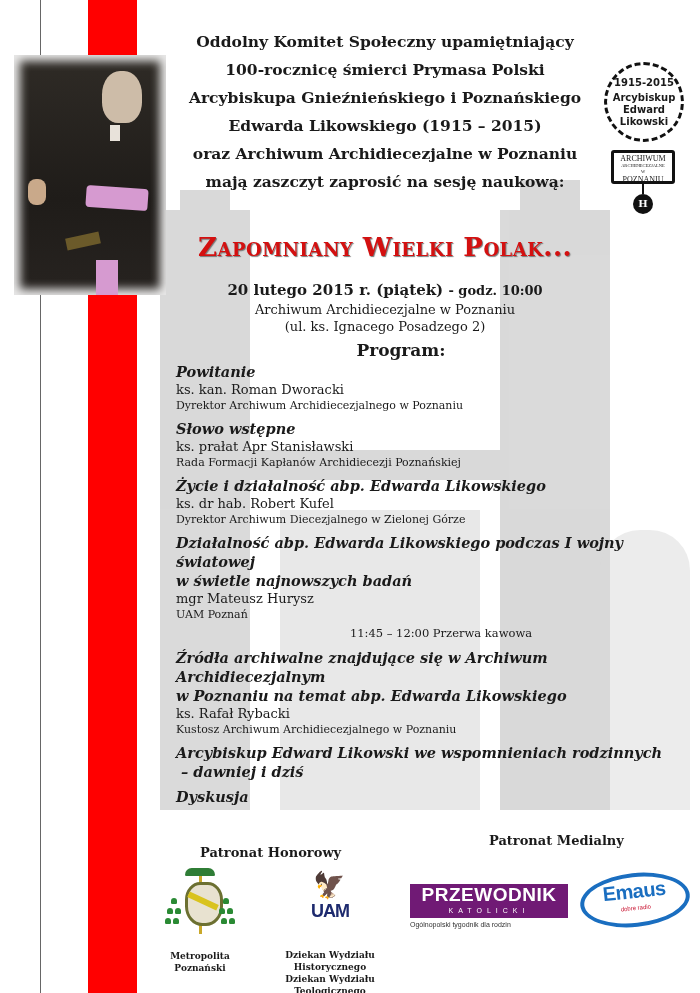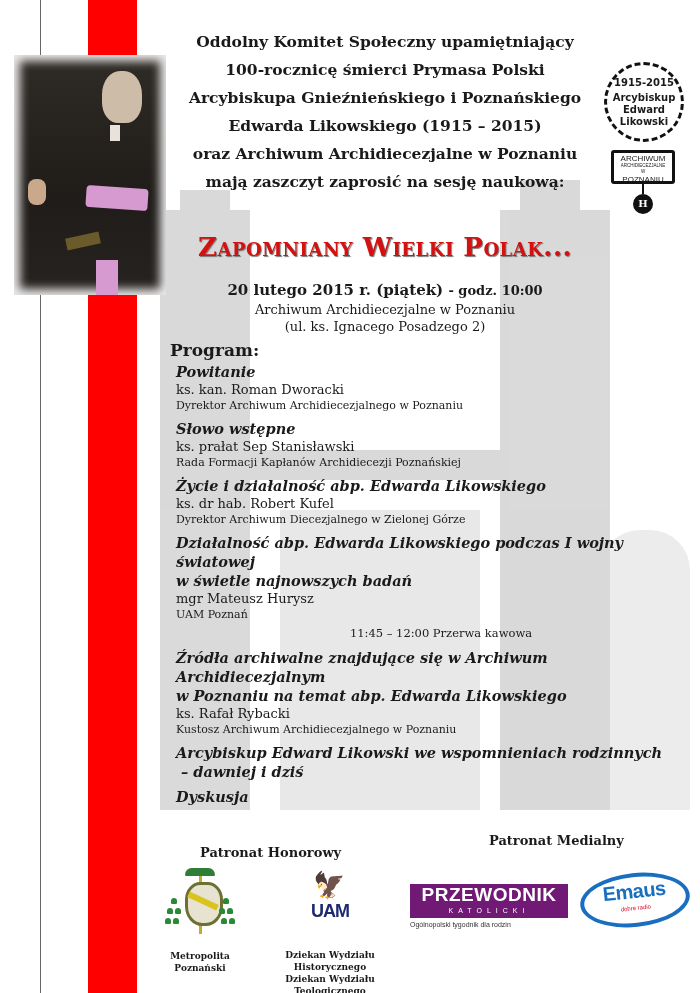--- a/index.html
+++ b/index.html
@@ -30,34 +30,34 @@
     .church { position: absolute; left: 150px; top: 210px; width: 550px; height: 610px; opacity: .22; }
     .church div { position: absolute; background: #555; }
 
     
     .header { position: absolute; left: 170px; top: 28px; width: 430px; text-align: center; font-weight: bold; font-size: 15.5px; line-height: 28px; }
     .header p { margin: 0; }
 
     
     .jubilee { position: absolute; left: 604px; top: 62px; width: 80px; height: 80px; border: 3px dashed #111; border-radius: 50%; box-sizing: border-box; text-align: center; font-family: "DejaVu Sans", sans-serif; font-weight: bold; font-size: 10px; line-height: 12px; padding-top: 12px; }
     .archive-logo { position: absolute; left: 611px; top: 150px; width: 66px; height: 82px; }
-    .archive-logo .plate { position: absolute; left: 0; top: 0; width: 64px; height: 34px; border: 3px solid #111; border-radius: 3px; background: #fff; text-align: center; font-family: Liberation Sans, sans-serif; font-size: 8px; line-height: 9px; padding-top: 1px; box-sizing: border-box; }
+    .archive-logo .plate { position: absolute; left: 0; top: 0; width: 64px; height: 34px; border: 3px solid #111; border-radius: 3px; background: #fff; text-align: center; font-family: Liberation Serif, serif; font-size: 8px; line-height: 9px; padding-top: 1px; box-sizing: border-box; }
     .archive-logo .plate .sm { font-size: 4.5px; line-height: 6px; display: block; }
     .archive-logo .seal { position: absolute; left: 22px; top: 44px; width: 20px; height: 20px; border-radius: 50%; background: #111; color: #fff; font-size: 10px; text-align: center; line-height: 20px; font-weight: bold; }
     .archive-logo .cord { position: absolute; left: 31px; top: 34px; width: 2px; height: 10px; background: #111; }
 
     
     .title { position: absolute; left: 170px; top: 232px; width: 430px; text-align: center; font-family: "DejaVu Serif", serif; font-weight: bold; font-size: 26px; color: #d41010; letter-spacing: 0.5px; text-shadow: 1px 1px 1px #777; font-variant: small-caps; }
 
     .date-block { position: absolute; left: 170px; top: 280px; width: 430px; text-align: center; }
     .date-line { font-weight: bold; font-size: 15px; line-height: 20px; }
     .date-line .time { font-size: 13px; }
     .venue { font-size: 13px; line-height: 17px; }
 
-    .program-heading { position: absolute; left: 170px; top: 340px; width: 430px; font-weight: bold; font-size: 17px; }
+    .program-heading { position: absolute; left: 186px; top: 340px; width: 430px; text-align: center; font-weight: bold; font-size: 17px; }
 
     .program { position: absolute; left: 176px; top: 362px; width: 510px; }
     .item { margin-bottom: 6px; }
     .item .t { font-weight: bold; font-style: italic; font-size: 14.5px; line-height: 19px; }
     .item .s { font-size: 13px; line-height: 17px; }
     .item .a { font-size: 11px; line-height: 15px; }
     .break { text-align: center; font-size: 11.5px; line-height: 18px; margin: 2px 0 6px 0; padding-left: 20px; }
 
     
     .patron-h { position: absolute; top: 833px; font-weight: bold; font-size: 13px; }
@@ -154,21 +154,21 @@
   <div class="program-heading">Program:</div>
 
   <div class="program">
     <div class="item">
       <div class="t">Powitanie</div>
       <div class="s">ks. kan. Roman Dworacki</div>
       <div class="a">Dyrektor Archiwum Archidiecezjalnego w Poznaniu</div>
     </div>
     <div class="item">
       <div class="t">Słowo wstępne</div>
-      <div class="s">ks. prałat Sep Stanisławski</div>
+      <div class="s">ks. prałat Apr Stanisławski</div>
       <div class="a">Rada Formacji Kapłanów Archidiecezji Poznańskiej</div>
     </div>
     <div class="item">
       <div class="t">Życie i działalność abp. Edwarda Likowskiego</div>
       <div class="s">ks. dr hab. Robert Kufel</div>
       <div class="a">Dyrektor Archiwum Diecezjalnego w Zielonej Górze</div>
     </div>
     <div class="item" style="margin-bottom:0">
       <div class="t">Działalność abp. Edwarda Likowskiego podczas I wojny światowej</div>
       <div class="t">w świetle najnowszych badań</div>

